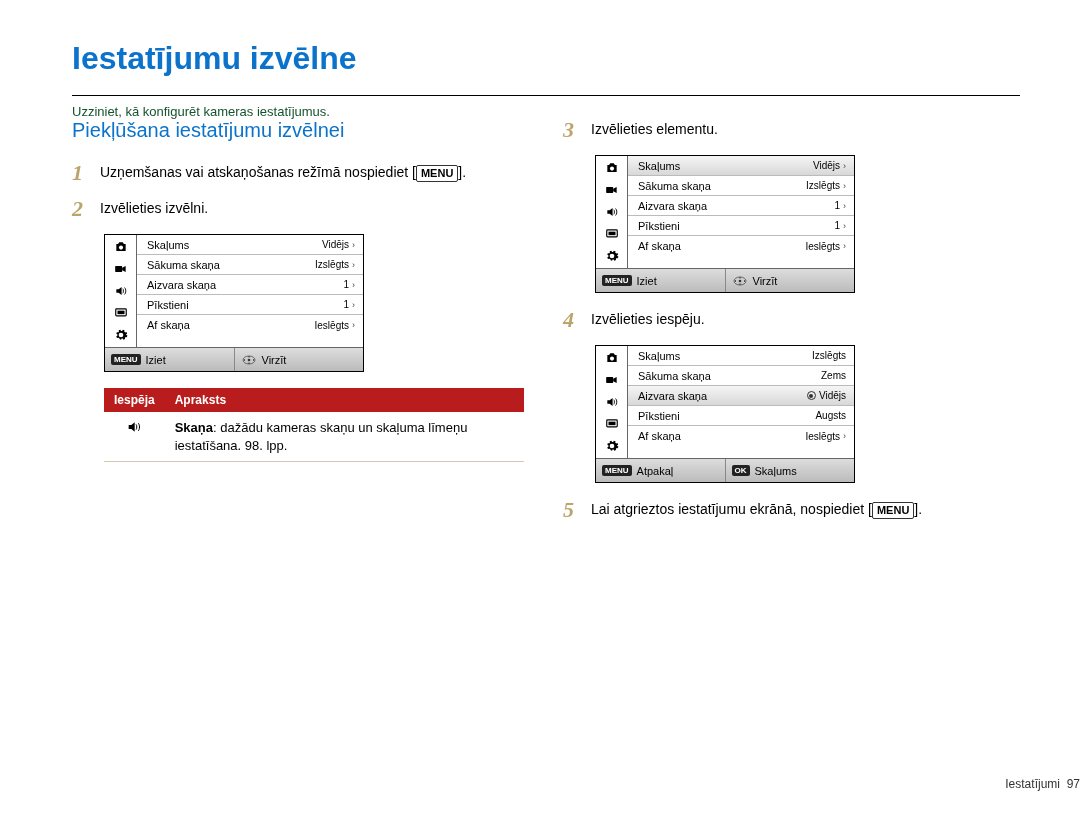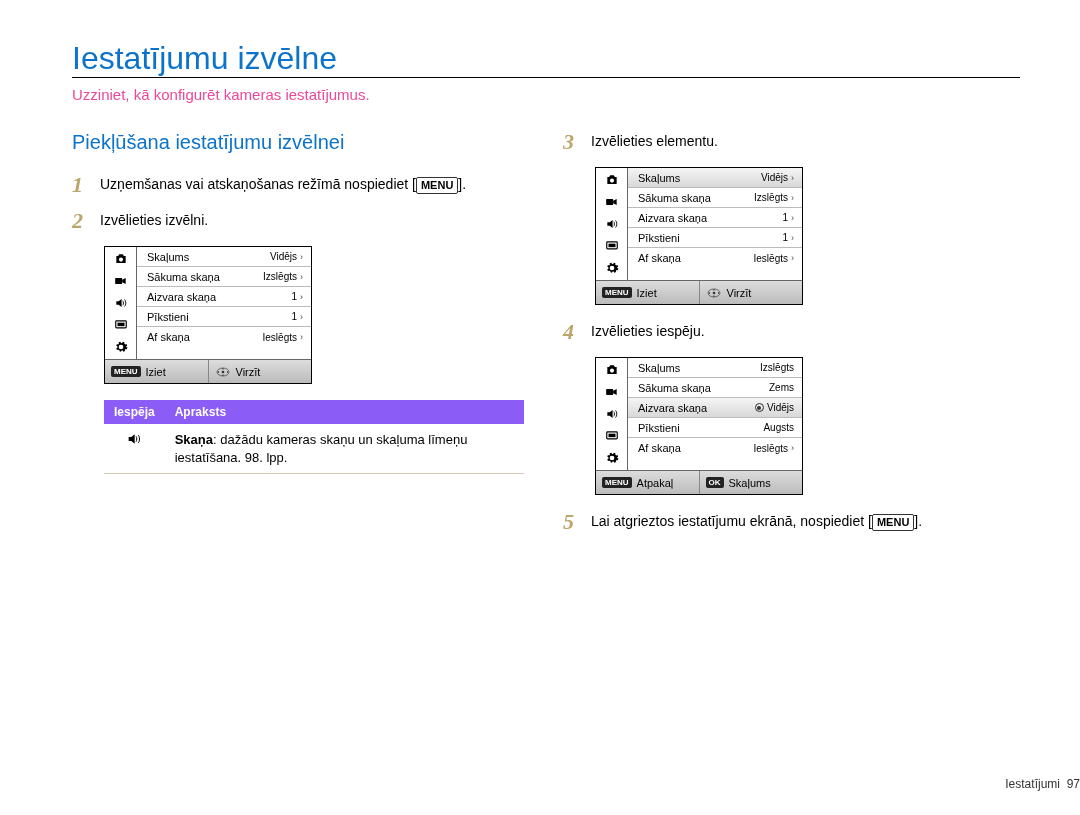--- a/index.html
+++ b/index.html
@@ -8,29 +8,28 @@
     background: #fff;
     width: 1080px;
     height: 815px;
     position: relative;
     padding: 40px 60px 20px 72px;
     color: #000;
   }
   h1.title {
     color: #0b73cb;
     font-size: 32px;
-    font-weight: normal;
+    font-weight: bold;
     border-bottom: 1px solid #000;
-    padding-bottom: 0;
+    padding-bottom: 18px;
     margin-bottom: 8px;
   }
   .subtitle {
-    font-size: 15px;
-    color: #ec4899;
-    margin-bottom: 28px;
+    font-size: 13px;
+    color: #14532d;
   }
   .columns {
     display: flex;
     gap: 34px;
   }
   .col { flex: 1; }
   h2.section-title {
     color: #0b73cb;
     font-size: 20px;
     font-weight: normal;
@@ -59,21 +58,21 @@
     border-radius: 2px;
     font-size: 11px;
     font-weight: bold;
     padding: 0 4px;
     line-height: 15px;
     vertical-align: middle;
   }
 
   
   .lcd {
-    width: 208px;
+    width: 260px;
     border: 1px solid #000;
     margin: 8px 0 16px 32px;
     font-size: 11px;
     background: #fff;
   }
   .lcd-body { display: flex; }
   .lcd-icons {
     width: 32px;
     border-right: 1px solid #666;
     display: flex;
@@ -156,21 +155,21 @@
   }
 
   
   table.opts {
     width: 420px;
     border-collapse: collapse;
     margin-left: 32px;
     font-size: 13px;
   }
   table.opts th {
-    background: #8b5cf6;
+    background: #b91c1c;
     color: #fff;
     text-align: left;
     font-weight: bold;
     padding: 5px 10px;
     font-size: 12px;
   }
   table.opts td {
     border-bottom: 1px solid #d3c9b0;
     padding: 7px 10px;
     vertical-align: top;

